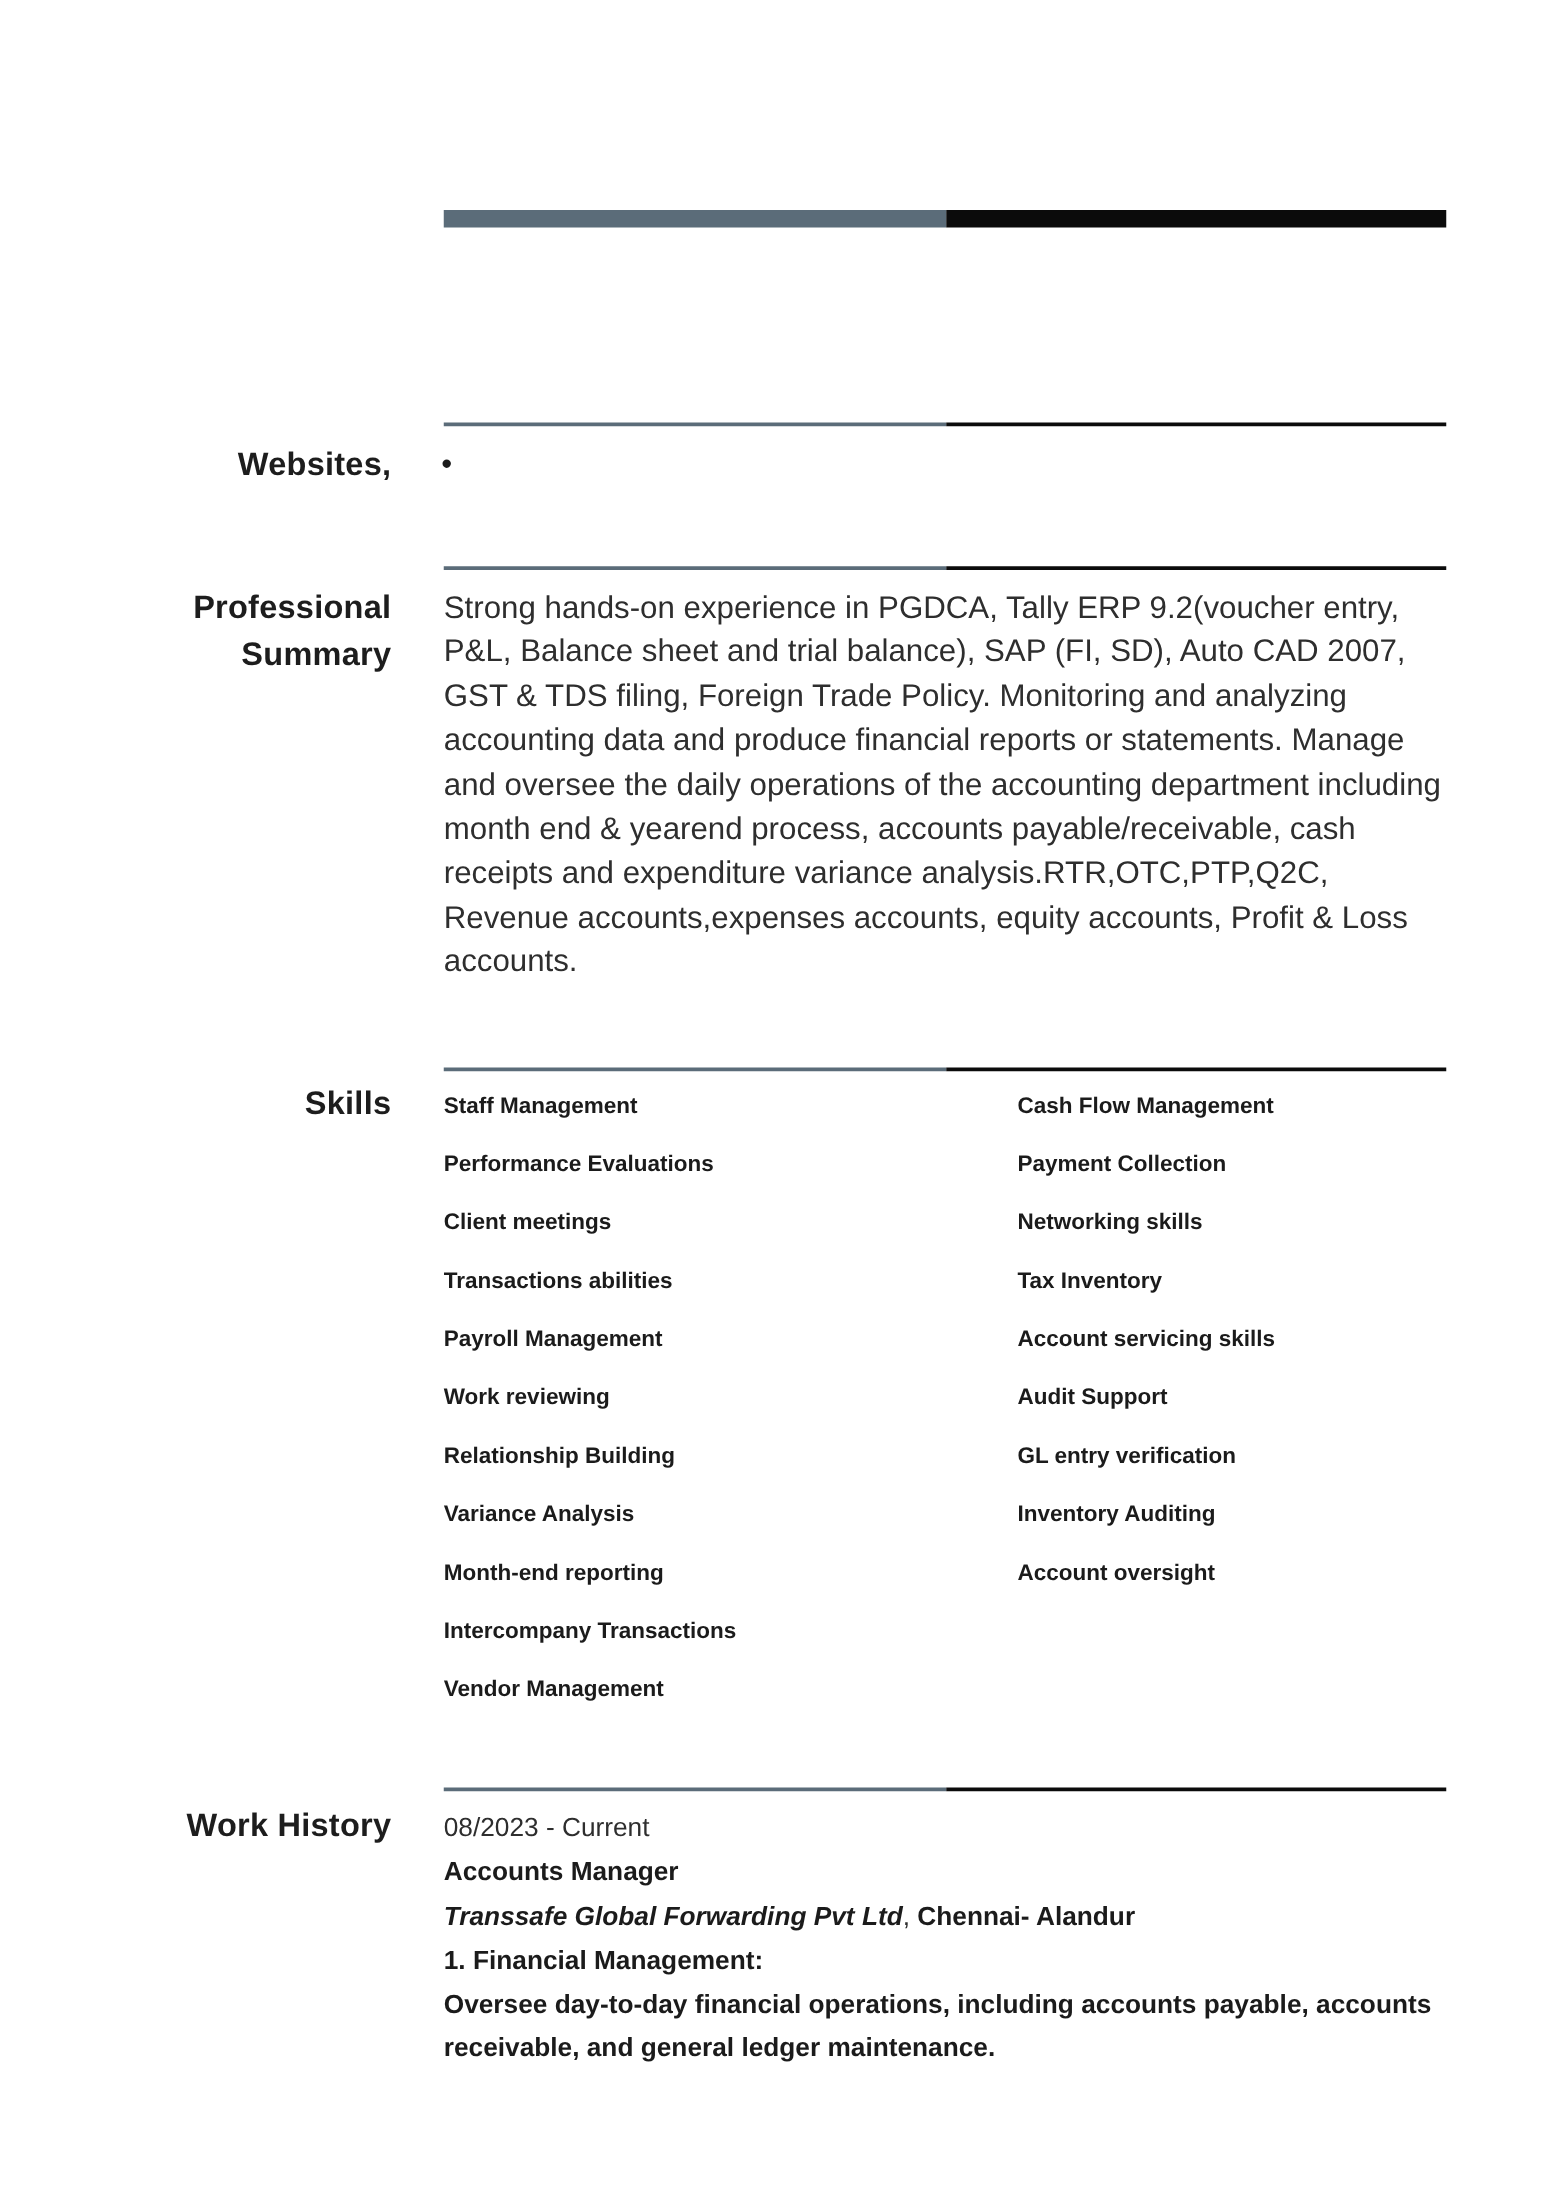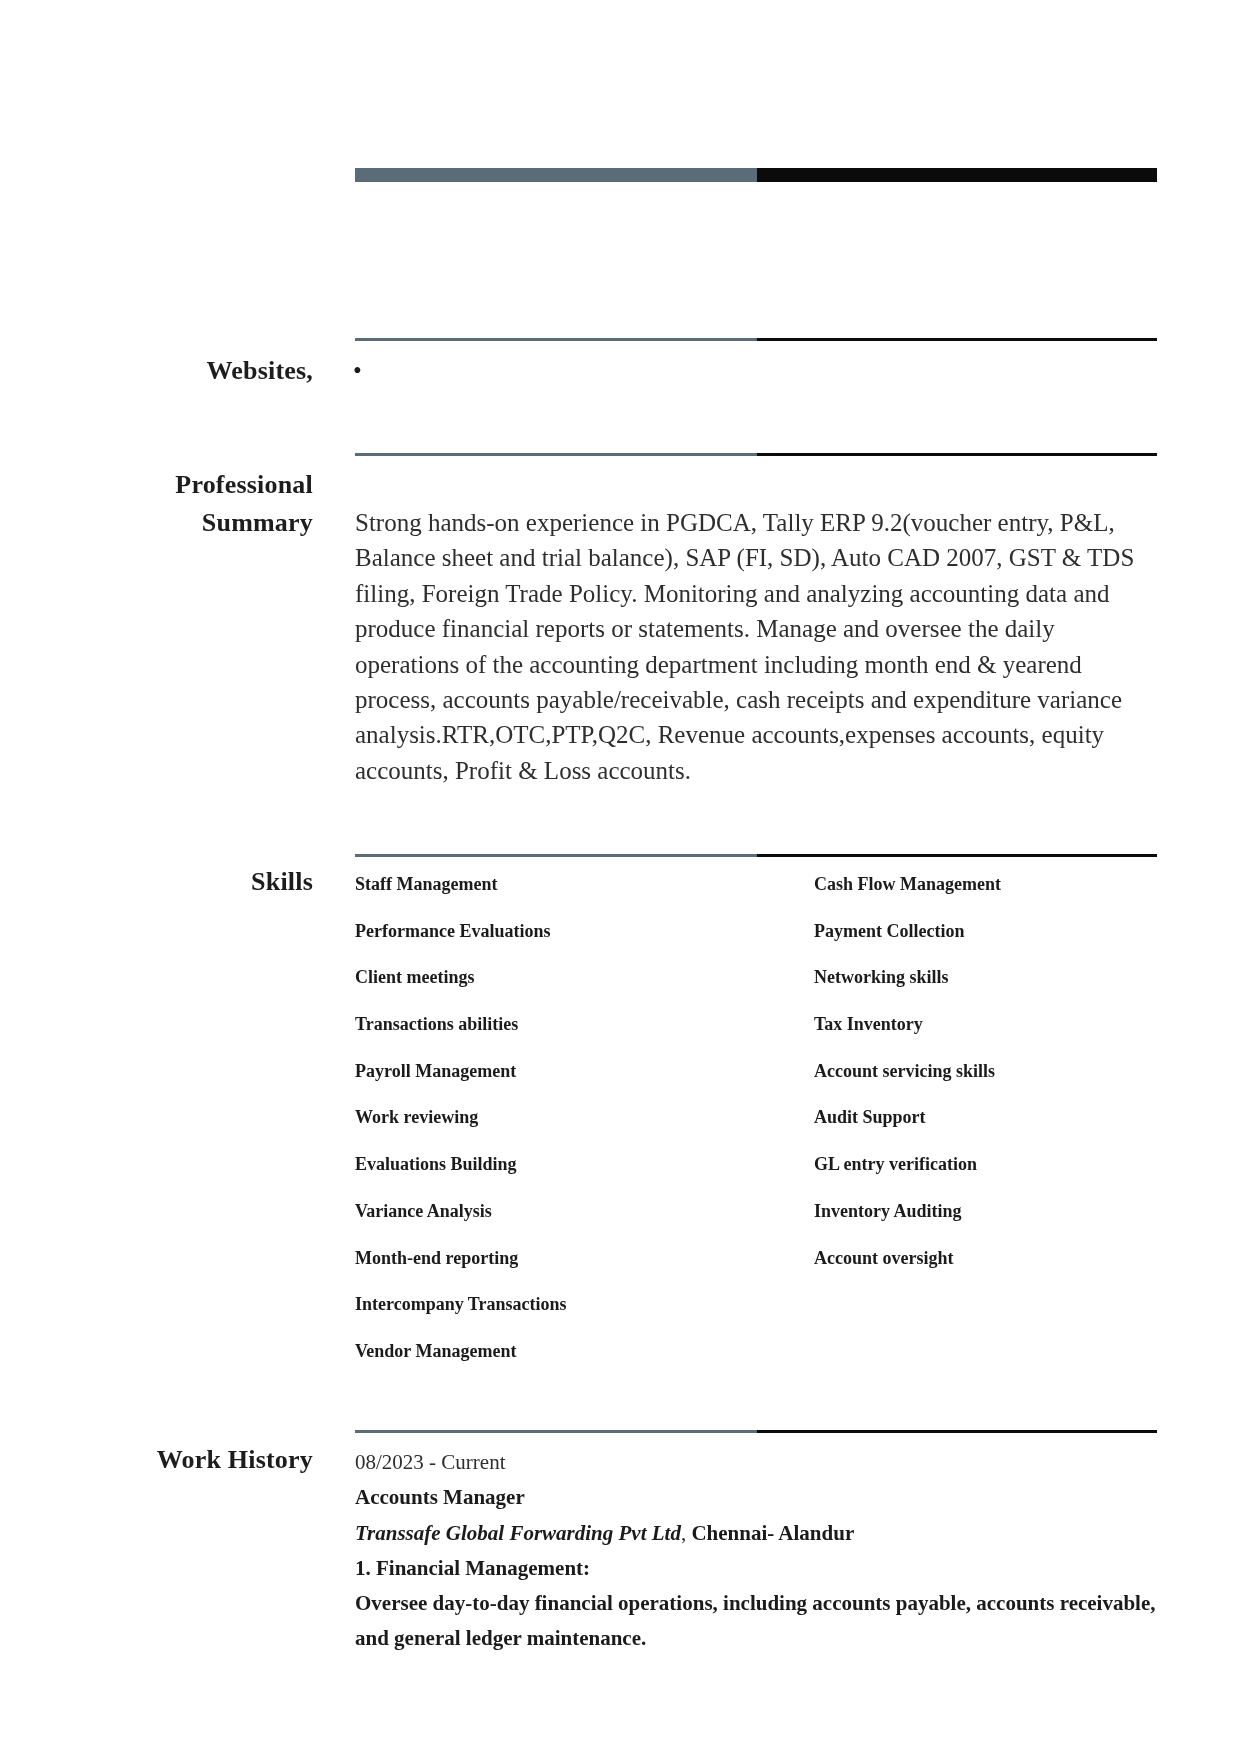--- a/index.html
+++ b/index.html
@@ -1,20 +1,20 @@
 <!DOCTYPE html>
 <html style="--bar-left: #5b6c79; --bar-right: #0b0b0b; --heading: #1d1d1d; --body: #2e2e2e; --bold: #1b1b1b;"><head>
 <meta charset="utf-8">
 <style>
   html,body{margin:0;padding:0;background:#ffffff;}
   .page{
     position:relative;
     width:1241px;height:1755px;
     background:#ffffff;
-    font-family:Liberation Serif, serif;
+    font-family:Liberation Sans, sans-serif;
     overflow:hidden;
   }
   
   .topbar{position:absolute;left:355px;top:168px;width:802px;height:14px;display:flex;}
   .topbar .half-l{width:402px;height:100%;background:var(--bar-left);}
   .topbar .half-r{width:400px;height:100%;background:var(--bar-right);}
   
   .divider{position:absolute;left:355px;width:802px;height:3px;display:flex;}
   .divider .half-l{width:402px;height:100%;background:var(--bar-left);}
   .divider .half-r{width:400px;height:100%;background:var(--bar-right);}
@@ -22,21 +22,21 @@
   .side-label{
     position:absolute;left:63px;width:250px;
     text-align:right;
     font-weight:bold;font-size:26px;line-height:38px;
     color:var(--heading);
     letter-spacing:0.2px;
   }
   
   .summary-text{
     position:absolute;left:355px;top:469px;width:804px;
-    font-size:25px;line-height:35.4px;color:var(--body);margin-top:36px;
+    font-size:25px;line-height:35.4px;color:var(--body);
   }
   .bullet-pt{
     position:absolute;left:353px;top:352px;
     font-size:25px;line-height:38px;color:var(--bold);
   }
   .skills-col{position:absolute;top:861px;width:420px;}
   .skill-item{
     height:46.7px;line-height:46.7px;
     font-weight:bold;font-size:18px;color:var(--bold);
     white-space:nowrap;
@@ -84,21 +84,21 @@
     <div class="half-r"></div>
   </div>
   <div class="side-label" style="top:863px">Skills</div>
   <div class="skills-col col-left">
       <div class="skill-item">Staff Management</div>
       <div class="skill-item">Performance Evaluations</div>
       <div class="skill-item">Client meetings</div>
       <div class="skill-item">Transactions abilities</div>
       <div class="skill-item">Payroll Management</div>
       <div class="skill-item">Work reviewing</div>
-      <div class="skill-item">Evaluations Building</div>
+      <div class="skill-item">Relationship Building</div>
       <div class="skill-item">Variance Analysis</div>
       <div class="skill-item">Month-end reporting</div>
       <div class="skill-item">Intercompany Transactions</div>
       <div class="skill-item">Vendor Management</div>
     </div>
   <div class="skills-col col-right">
       <div class="skill-item">Cash Flow Management</div>
       <div class="skill-item">Payment Collection</div>
       <div class="skill-item">Networking skills</div>
       <div class="skill-item">Tax Inventory</div>

